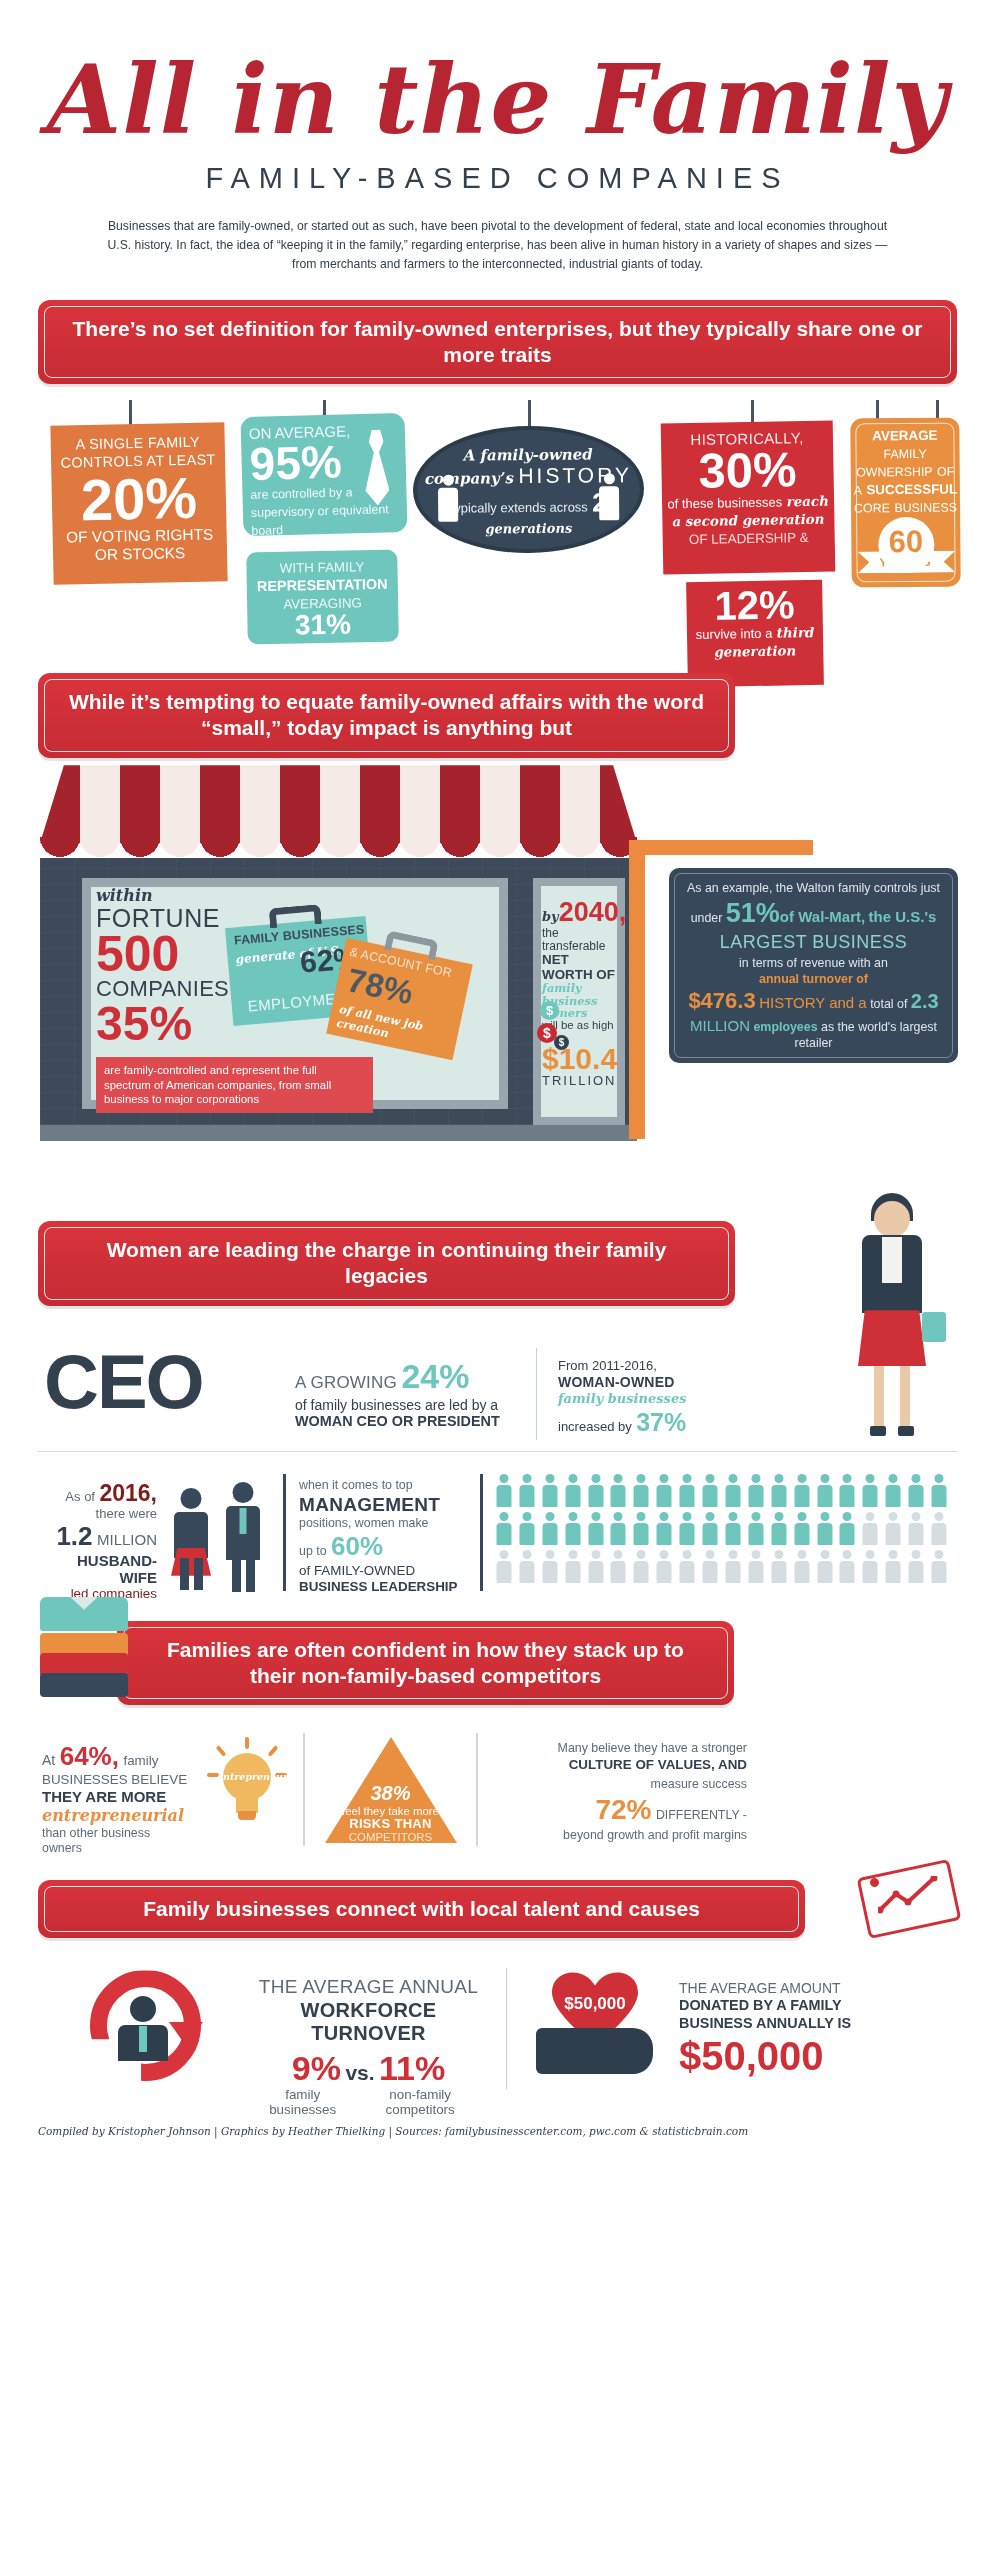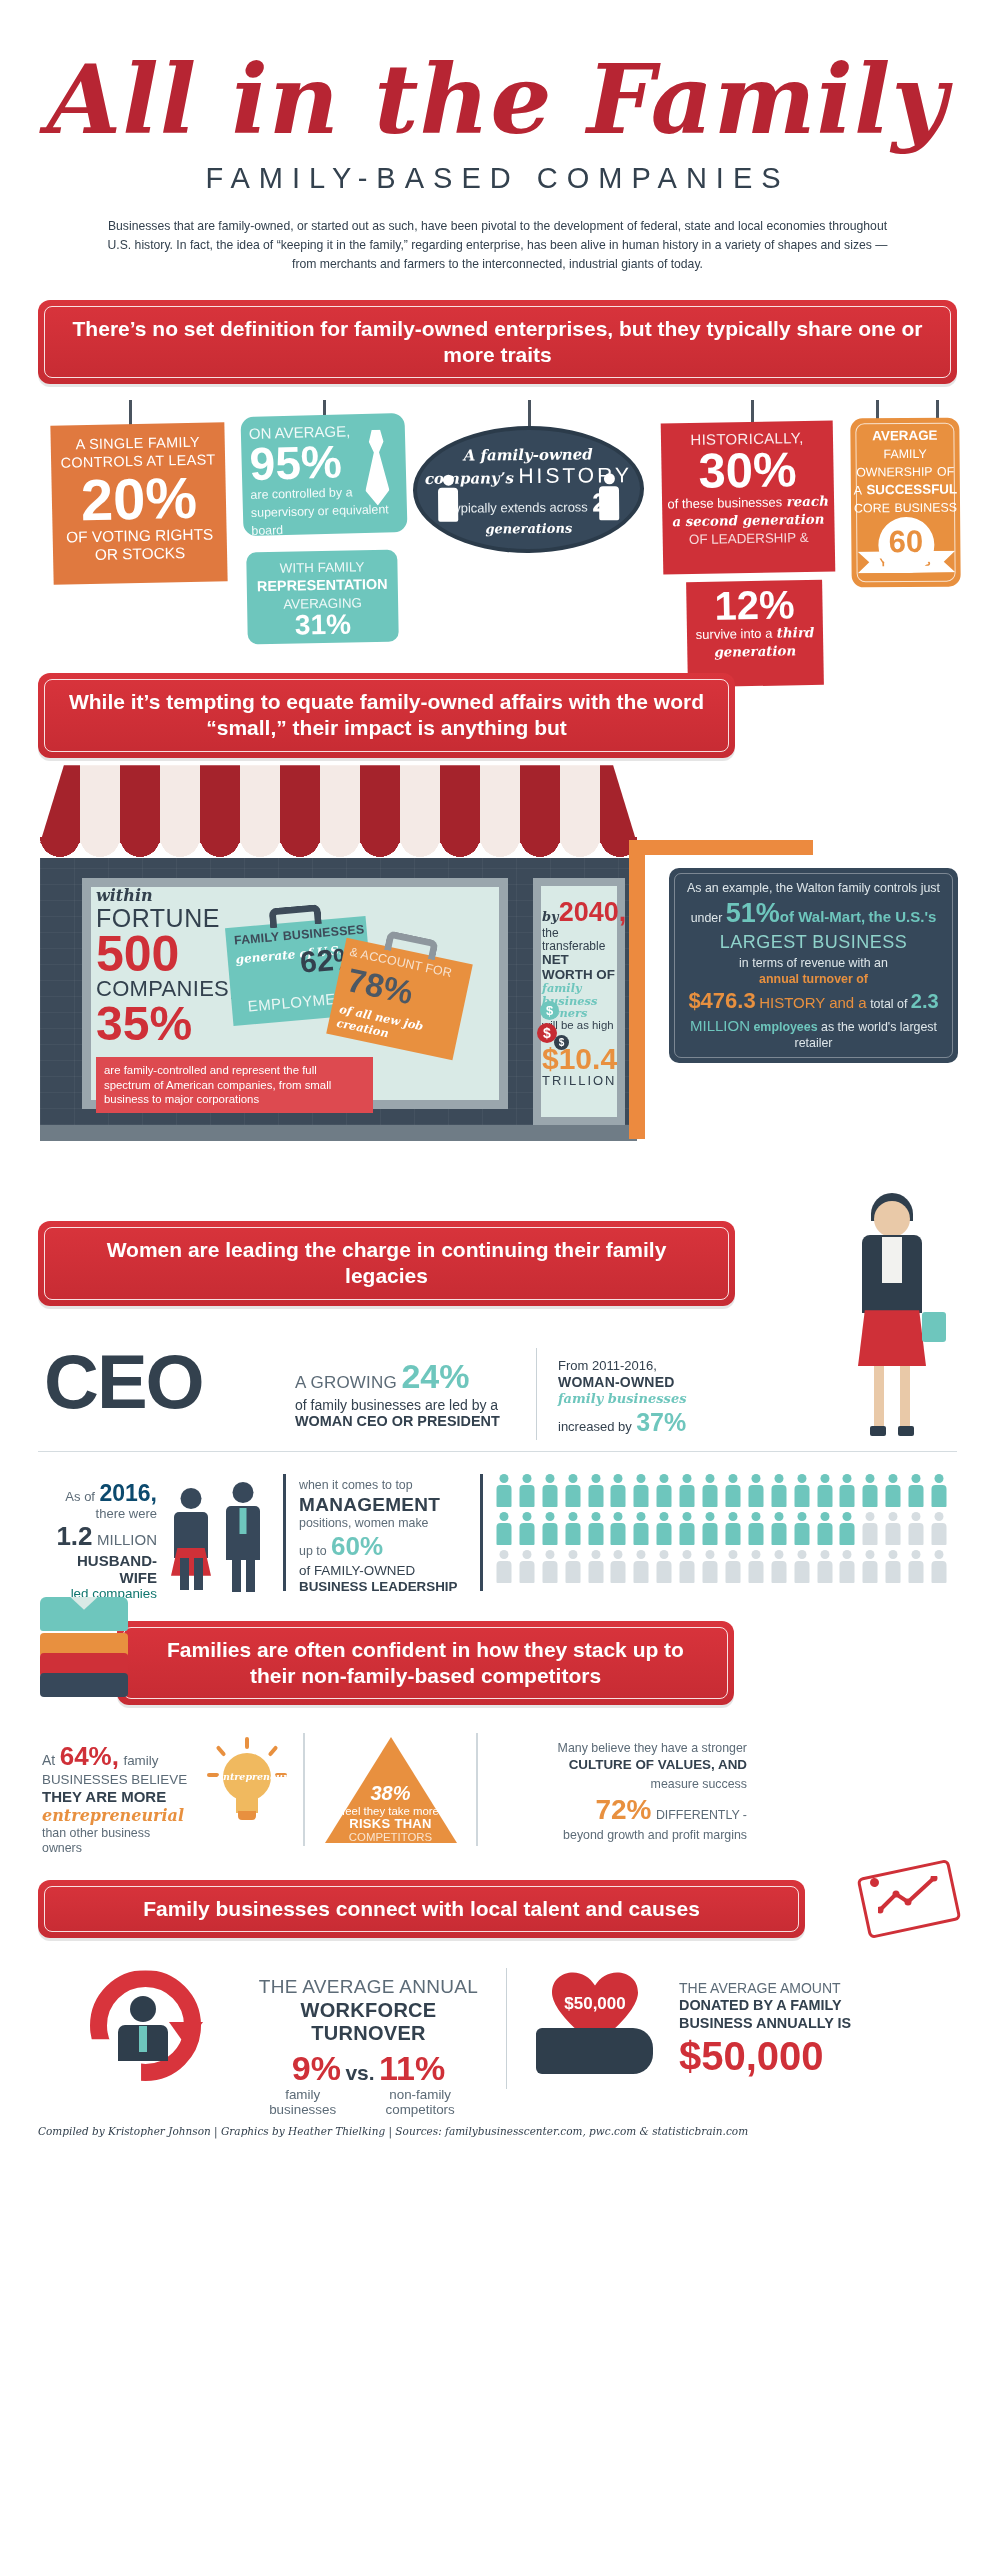--- a/index.html
+++ b/index.html
@@ -267,26 +267,26 @@
   .ceo-right .t2{font-size:14px;font-weight:bold;color:#33414e;letter-spacing:0.2px;}
   .ceo-right .t3{font-family:"DejaVu Serif",serif;font-style:italic;font-weight:bold;font-size:13px;color:#6ec6bd;}
   .ceo-right .t4{font-size:13px;color:#33414e;}
   .ceo-right .p37{font-size:25px;font-weight:bold;color:#6ec6bd;}
 
   .hr { margin:0 38px; height:1px; background:#d5dcE0; }
 
   .mgmt-row { position:relative; margin:18px 38px 0; height:125px; }
   .mg-left { position:absolute; left:4px; top:10px; width:115px; text-align:right; line-height:1.16;}
   .mg-left .a{font-size:13px;color:#5c6b77;}
-  .mg-left .y{font-size:23px;font-weight:bold;color:#0c4a6e;}
+  .mg-left .y{font-size:23px;font-weight:bold;color:#7f1d1d;}
   .mg-left .b{font-size:13px;color:#5c6b77;}
   .mg-left .n{font-size:26px;font-weight:bold;color:#33414e;}
   .mg-left .m{font-size:15px;color:#5c6b77;}
   .mg-left .hw{font-size:15px;font-weight:bold;color:#33414e;}
-  .mg-left .lc{font-size:13.4px;color:#0f766e;}
+  .mg-left .lc{font-size:13.4px;color:#7f1d1d;}
   .couple { position:absolute; left:127px; top:12px; width:106px; height:104px; }
   .cp { position:absolute; }
   .cp .hd{position:absolute;left:50%;transform:translateX(-50%);top:0;width:21px;height:21px;border-radius:50%;}
   .cp .bd{position:absolute;left:50%;transform:translateX(-50%);top:24px;width:34px;height:46px;border-radius:5px 5px 0 0;}
   .cp .lg{position:absolute;top:70px;width:9px;height:32px;}
   #cp-w{left:4px;top:6px;width:44px;height:104px;}
   #cp-w .hd{background:#37485a;}
   #cp-w .bd{background:#37485a;}
   #cp-w .sk{position:absolute;left:2px;top:60px;width:40px;height:28px;background:#cf3038;clip-path:polygon(16% 0,84% 0,100% 100%,0 100%);}
   #cp-w .lg{background:#37485a;}
@@ -458,21 +458,21 @@
         <span class="b">SUCCESSFUL</span>
         <span class="sm">CORE</span>
         <span class="sm">BUSINESS IS</span>
         <span class="ribbon">YEARS</span>
         <span class="circ">60</span>
       </div>
     </div>
   </div>
 
   <div class="sec2">
-    <div class="banner">While it’s tempting to equate family-owned affairs with the word “small,” their impact is anything but</div>
+    <div class="banner">While it’s tempting to equate family-owned affairs with the word “small,” today impact is anything but</div>
 
     <div class="awning"></div>
     <div class="awning-scallop"></div>
     <div class="store-body"></div>
     <div class="store-base"></div>
     <div class="window"></div>
     <div class="door"></div>
     <div class="orange-post"></div>
     <div class="orange-bar"></div>
 

